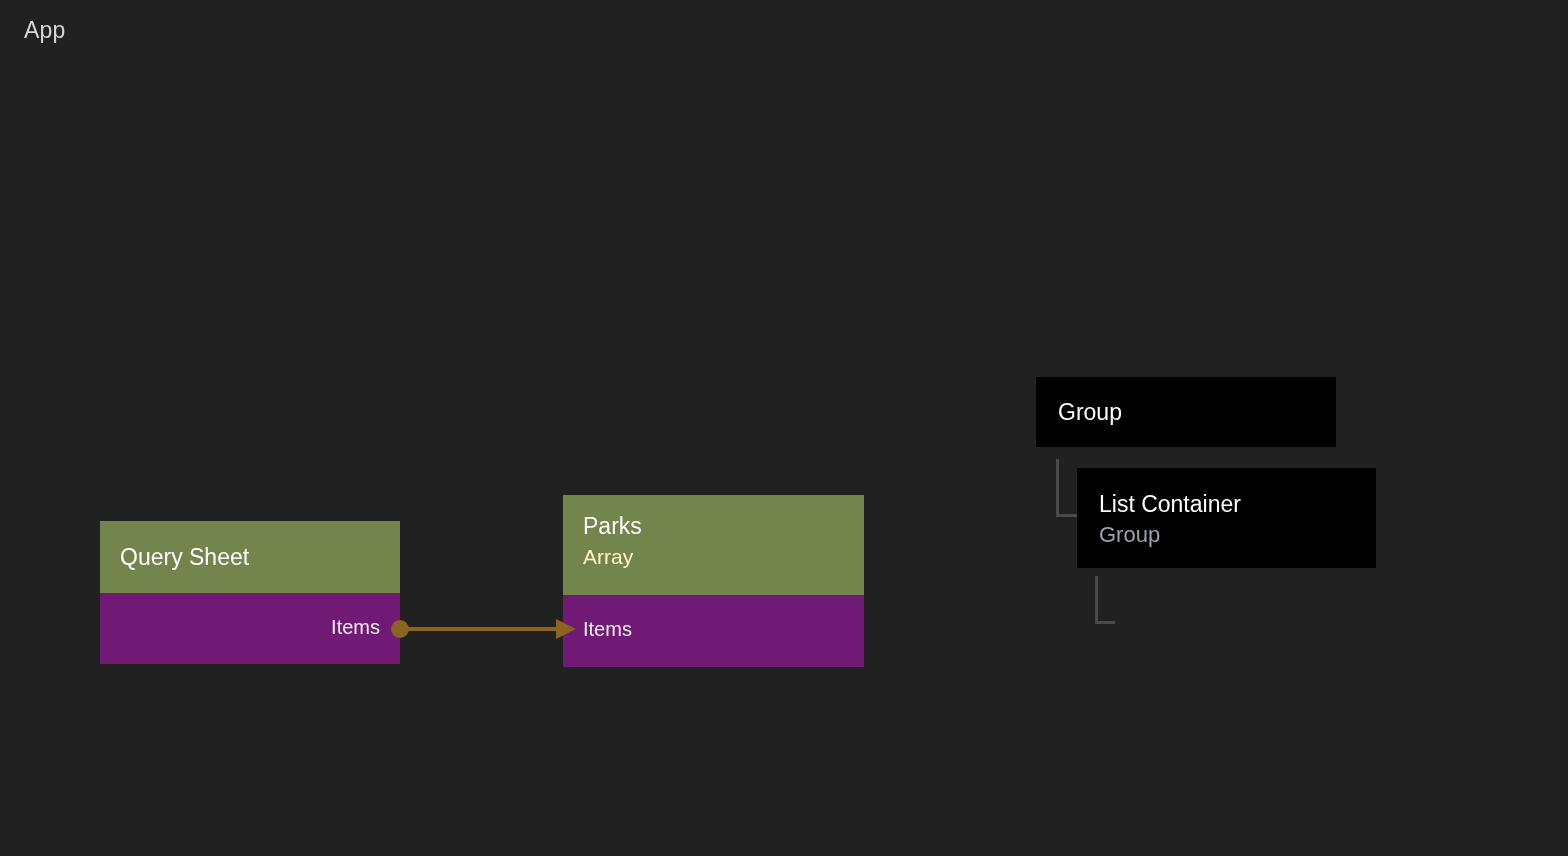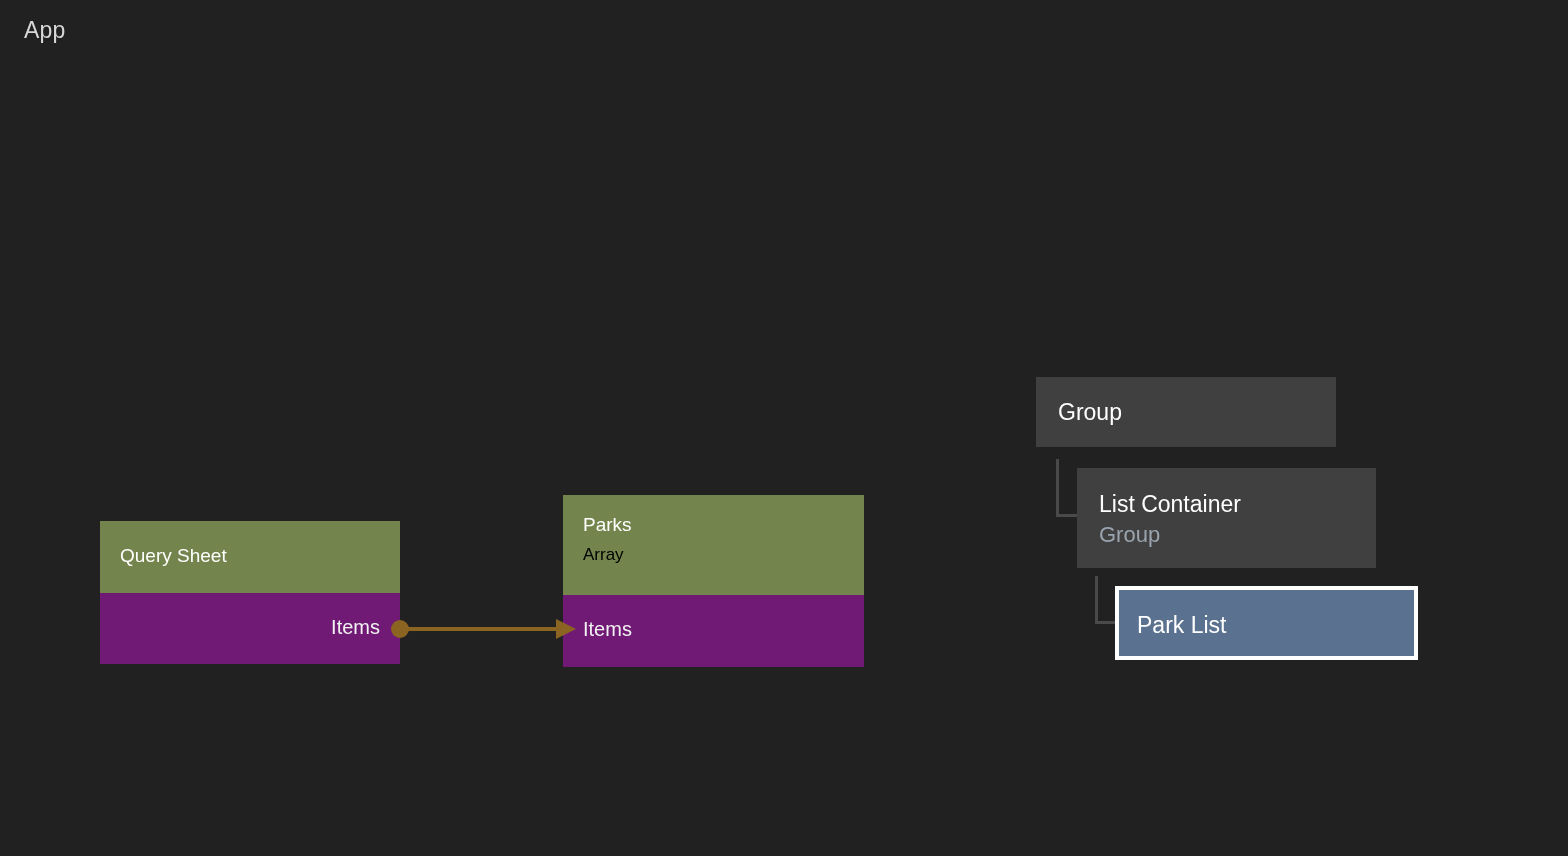--- a/index.html
+++ b/index.html
@@ -31,30 +31,30 @@
     overflow:hidden;
   }
   .data-node .node-header {
     background:#74844d;
     width:100%;
     position:relative;
   }
   .data-node .node-title {
     position:absolute;
     left:20px;
-    font-size:19px;
+    font-size:23px;
     color:#ffffff;
     line-height:1;
     white-space:nowrap;
   }
   .data-node .node-subtitle {
     position:absolute;
     left:20px;
-    font-size:17px;
-    color:#000000;
+    font-size:21px;
+    color:#fef9c3;
     line-height:1;
     white-space:nowrap;
   }
   .data-node .node-body {
     background:#701a75;
     width:100%;
     position:relative;
   }
   .port-row {
     position:absolute;
@@ -87,21 +87,21 @@
   #edge-items-to-items {
     position:absolute;
     left:386px; top:611px;
     width:192px; height:36px;
     pointer-events:none;
   }
 
   
   .tree-node {
     position:absolute;
-    background:#404040;
+    background:#000000;
   }
   .tree-node .tree-title {
     position:absolute;
     left:22px;
     font-size:23px;
     color:#ffffff;
     line-height:1;
     white-space:nowrap;
   }
   .tree-node .tree-subtitle {
@@ -178,17 +178,14 @@
 
   <div class="elbow" id="elbow-group-to-list"></div>
 
   <div class="tree-node" id="tree-node-list-container">
     <div class="tree-title">List Container</div>
     <div class="tree-subtitle">Group</div>
   </div>
 
   <div class="elbow" id="elbow-list-to-park"></div>
 
-  <div class="tree-node" id="tree-node-park-list">
-    <div class="tree-title">Park List</div>
-  </div>
 
 </div>
 
 </body></html>

